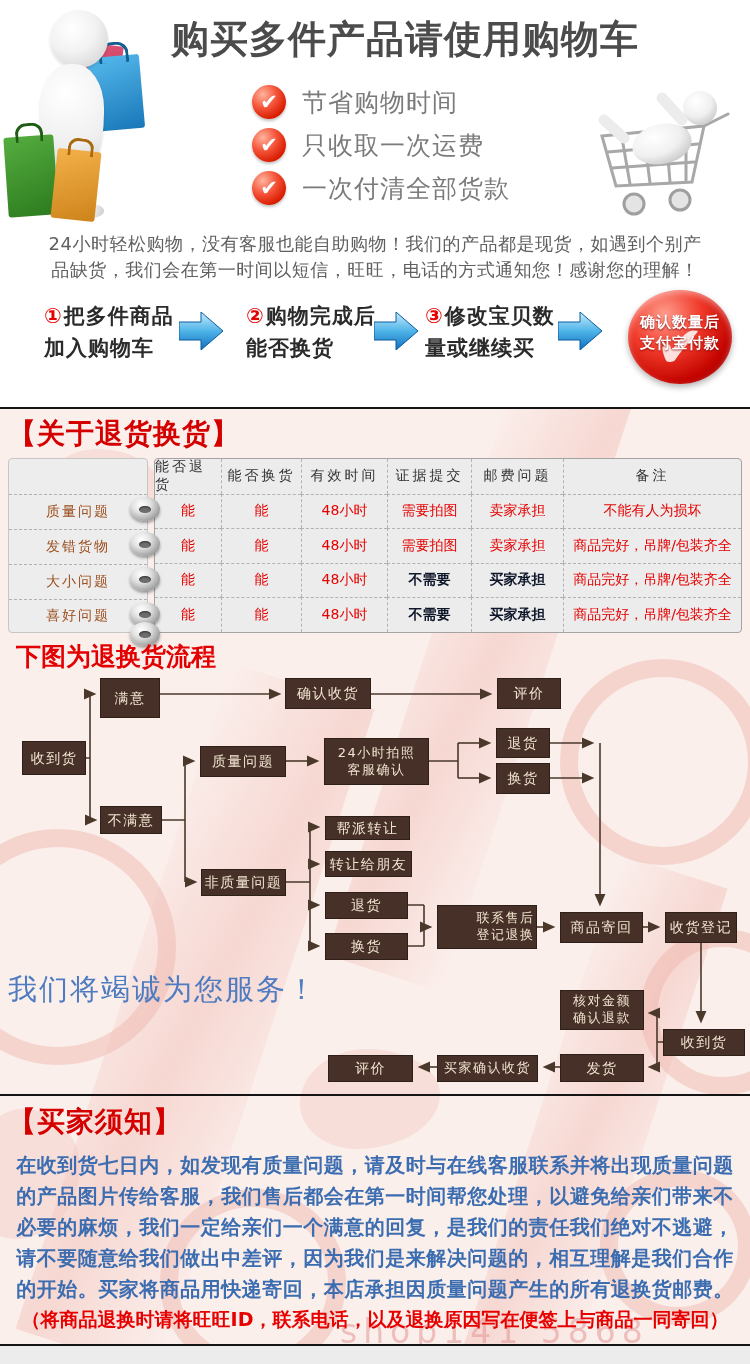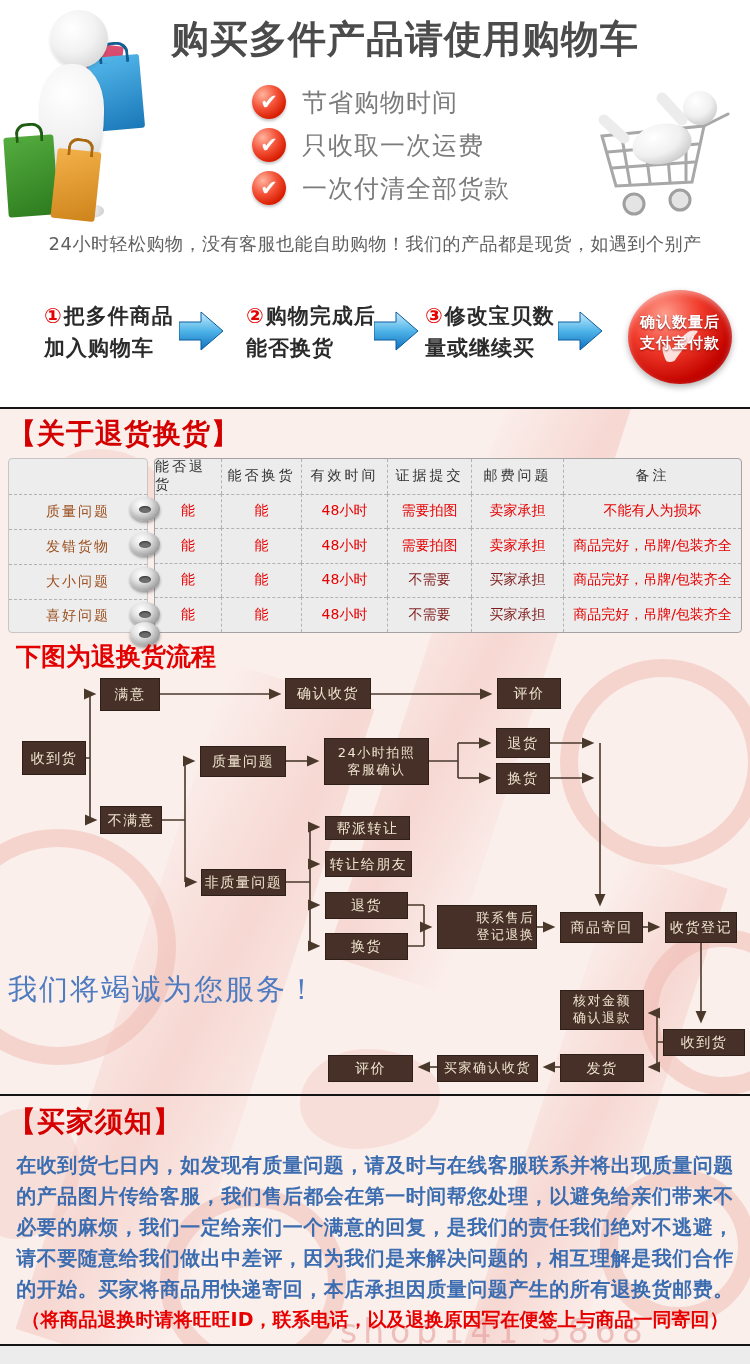--- a/index.html
+++ b/index.html
@@ -68,21 +68,21 @@
   .rtable{position:absolute;left:8px;top:458px;width:734px;height:175px;}
   .labelcol{position:absolute;left:0;top:0;width:140px;height:175px;background:#ededed;border:1px solid #c6c6c6;border-radius:4px;box-sizing:border-box;display:grid;grid-template-rows:35px 35px 35px 35px 1fr;}
   .labelcol>div{display:flex;align-items:center;justify-content:center;font-size:14px;color:#9c4f1f;letter-spacing:2px;}
   .labelcol>div:nth-child(n+2){border-top:1px dashed #b2b2b2;}
   .maincol{position:absolute;left:146px;top:0;width:588px;height:175px;background:#ececec;border:1px solid #a3a3a3;border-radius:4px;box-sizing:border-box;
     display:grid;grid-template-columns:66px 80px 86px 84px 92px 1fr;grid-auto-rows:34.5px;}
   .maincol>div{display:flex;align-items:center;justify-content:center;font-size:14px;}
   .maincol>div:not(:nth-child(6n+1)){border-left:1px dashed #b2b2b2;}
   .maincol>div:nth-child(n+7){border-top:1px dashed #b2b2b2;}
   .th{color:#333;letter-spacing:3px;}
-  .t-red{color:#e60000;} .t-blue{color:#7f1d1d;} .small{font-size:13.5px;letter-spacing:0;}
+  .t-red{color:#e60000;} .t-blue{color:#0f172a;font-weight:bold;} .small{font-size:13.5px;letter-spacing:0;}
   .ring{position:absolute;left:122px;width:30px;height:24px;border-radius:50%;
     background:radial-gradient(ellipse at 38% 32%,#ffffff 0%,#e2e2e2 35%,#9c9c9c 75%,#7d7d7d 100%);
     box-shadow:0 2px 3px rgba(0,0,0,.35);}
   .ring::after{content:"";position:absolute;left:9px;top:9px;width:12px;height:7px;border-radius:50%;background:#6e6e6e;box-shadow:inset 0 1px 2px rgba(0,0,0,.6);}
 
   
   .fbox{position:absolute;background:#463027;color:#f1e4d0;border:1px solid #2e1f18;box-sizing:border-box;
     display:flex;align-items:center;justify-content:center;text-align:center;
     font-size:14px;line-height:1.3;letter-spacing:1.5px;white-space:pre-line;}
   .flow-svg{position:absolute;left:0;top:665px;width:750px;height:430px;}
@@ -141,20 +141,21 @@
       <circle cx="56" cy="118" r="10" fill="#e4e4e4" stroke="#9f9f9f" stroke-width="3"></circle>
       <circle cx="102" cy="114" r="10" fill="#e4e4e4" stroke="#9f9f9f" stroke-width="3"></circle>
       <ellipse cx="84" cy="58" rx="30" ry="20" fill="url(#wg)" transform="rotate(-12 84 58)"></ellipse>
       <circle cx="122" cy="22" r="17" fill="url(#wg)"></circle>
       <path d="M104 34 L84 12" stroke="#ececec" stroke-width="11" stroke-linecap="round"></path>
       <path d="M46 52 L26 34" stroke="#ececec" stroke-width="11" stroke-linecap="round"></path>
     </svg>
   </div>
 
   <div class="intro-line" style="top:232px;">24小时轻松购物，没有客服也能自助购物！我们的产品都是现货，如遇到个别产</div>
+  <div class="intro-line" style="top:258px;">品缺货，我们会在第一时间以短信，旺旺，电话的方式通知您！感谢您的理解！</div>
 
   <div class="step" style="left:44px;">
     <span class="num">①</span><span>把多件商品</span>
     <span class="l2">加入购物车</span>
   </div>
   <div class="step" style="left:246px;">
     <span class="num">②</span><span>购物完成后</span>
     <span class="l2">能否换货</span>
   </div>
   <div class="step" style="left:425px;">
@@ -290,21 +291,21 @@
       <line x1="643" y1="927" x2="658" y2="927" marker-end="url(#ah)"></line>
       <line x1="701" y1="943" x2="701" y2="1021" marker-end="url(#ah)"></line>
       <line x1="657" y1="1013" x2="650" y2="1013" marker-end="url(#ah)"></line>
       <line x1="657" y1="1067" x2="650" y2="1067" marker-end="url(#ah)"></line>
       <line x1="560" y1="1067" x2="545" y2="1067" marker-end="url(#ah)"></line>
       <line x1="437" y1="1067" x2="420" y2="1067" marker-end="url(#ah)"></line>
     </g>
   </svg>
 
   <div class="fbox" style="left:22px;top:741px;width:64px;height:34px;">收到货</div>
-  <div class="fbox" style="left:100px;top:678px;width:60px;height:33px;">满意</div>
+  <div class="fbox" style="left:100px;top:678px;width:60px;height:40px;">满意</div>
   <div class="fbox" style="left:285px;top:678px;width:86px;height:31px;">确认收货</div>
   <div class="fbox" style="left:497px;top:678px;width:64px;height:31px;">评价</div>
   <div class="fbox" style="left:200px;top:746px;width:86px;height:31px;">质量问题</div>
   <div class="fbox" style="left:324px;top:738px;width:105px;height:47px;font-size:13px;">24小时拍照
 客服确认</div>
   <div class="fbox" style="left:496px;top:728px;width:54px;height:30px;">退货</div>
   <div class="fbox" style="left:496px;top:763px;width:54px;height:31px;">换货</div>
   <div class="fbox" style="left:100px;top:806px;width:62px;height:28px;">不满意</div>
   <div class="fbox" style="left:201px;top:869px;width:85px;height:27px;">非质量问题</div>
   <div class="fbox" style="left:325px;top:816px;width:85px;height:24px;">帮派转让</div>

